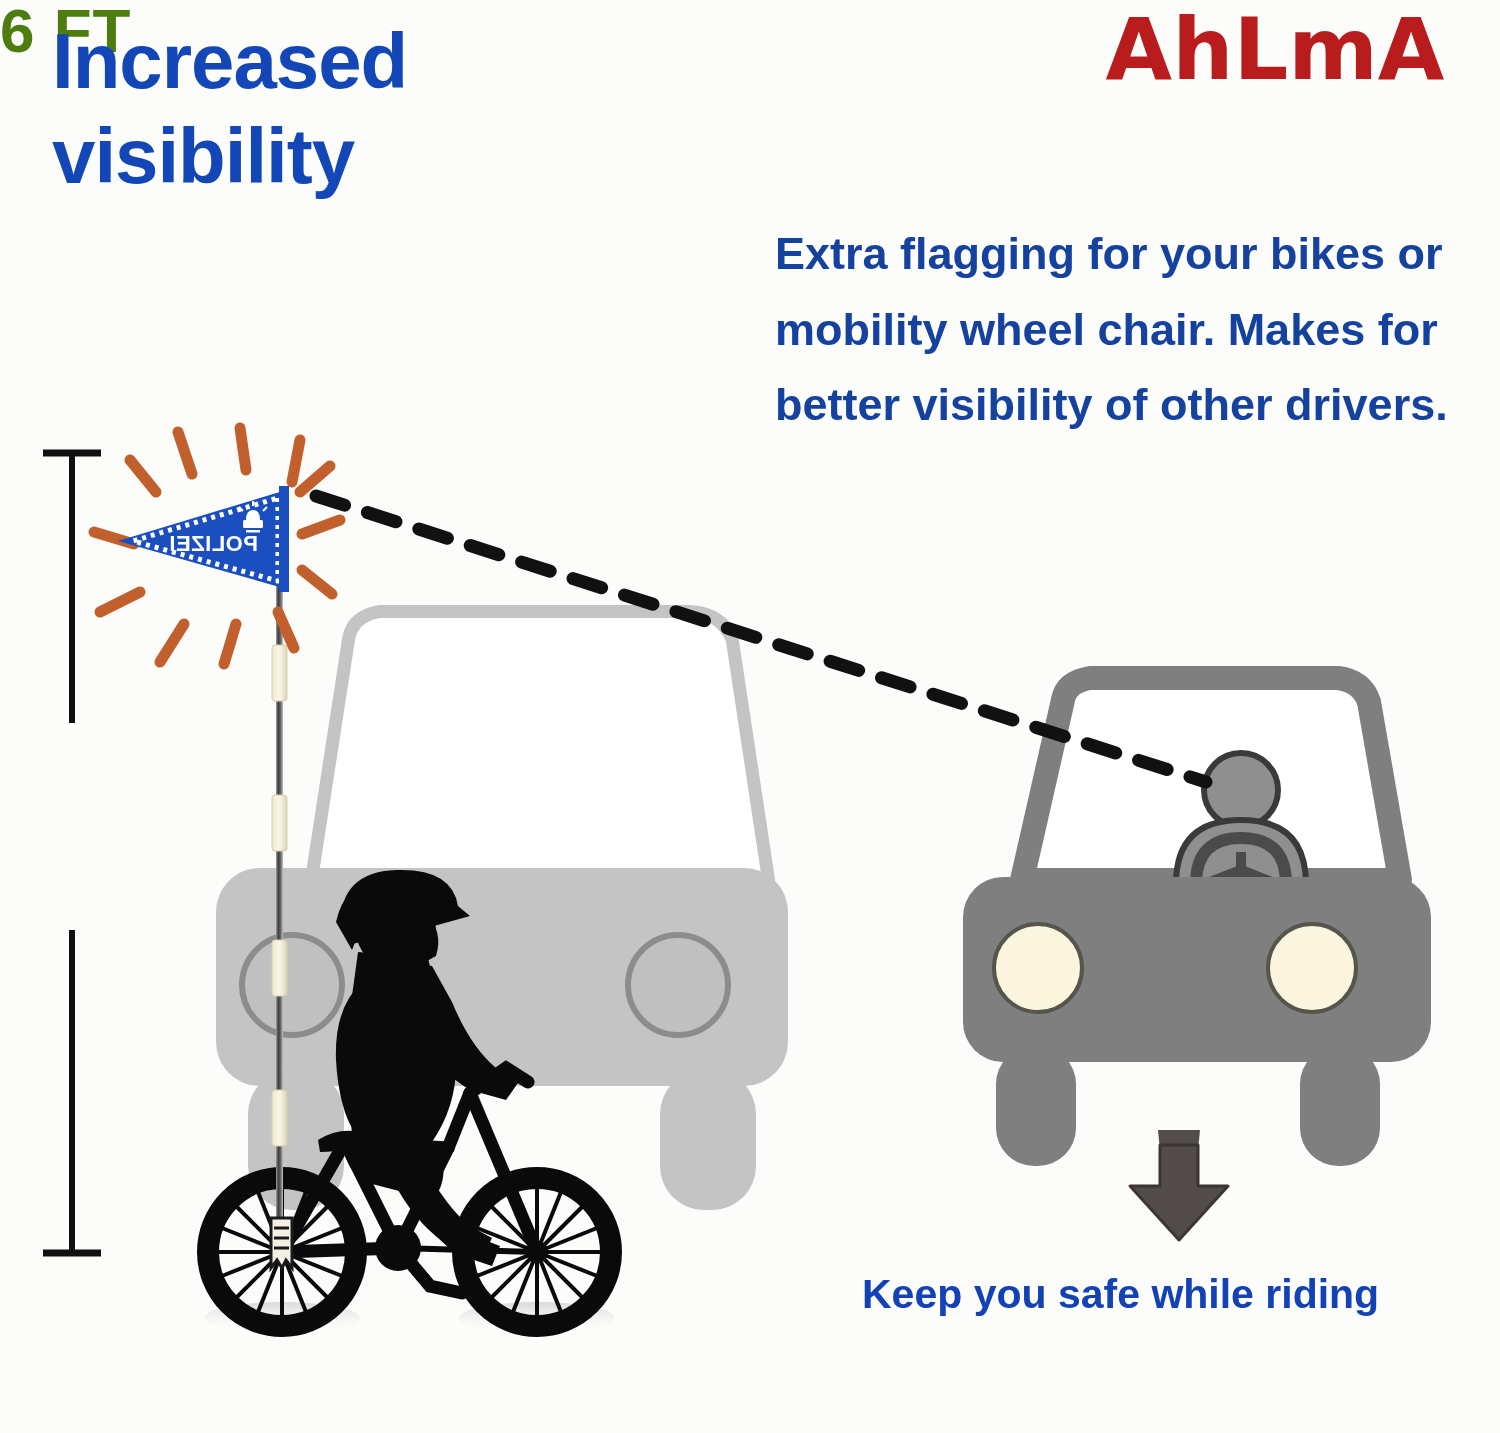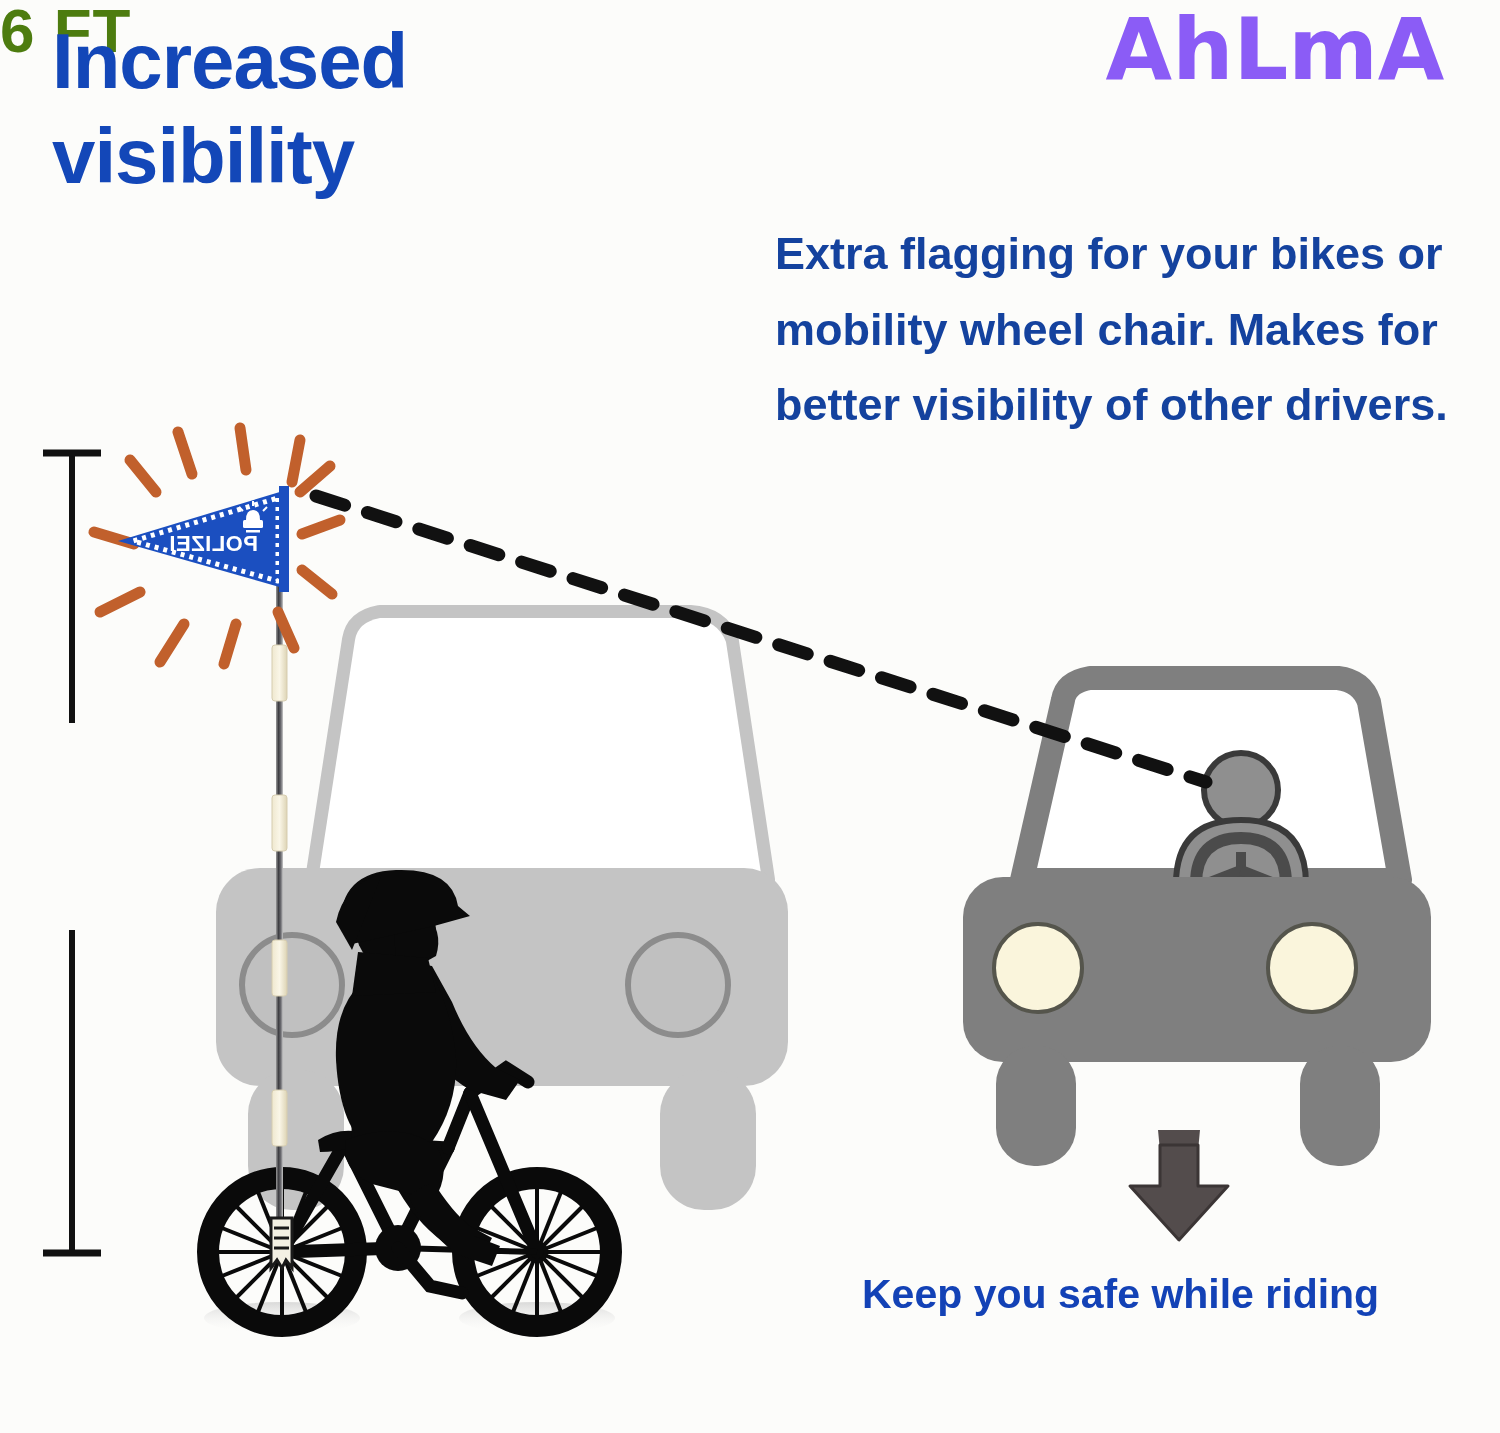--- a/index.html
+++ b/index.html
@@ -14,21 +14,21 @@
   .txt{position:absolute;color:#1846b4;}
   #headline{
     left:52px;top:14px;width:640px;
     font-size:78px;font-weight:700;line-height:1.22;
     letter-spacing:-1px;
     color:#1347b8;
   }
   #brand{
     left:1060px;top:6px;width:430px;
     font-size:86px;font-weight:700;line-height:1;
-    color:#8b5cf6;
+    color:#b91c1c;
     text-align:center;
     font-family:"DejaVu Sans",sans-serif;
   }
   #desc{
     left:775px;top:216px;width:705px;
     font-size:45px;font-weight:700;line-height:1.68;
     color:#14429e;
     font-family:"Liberation Sans",sans-serif;
   }
   #caption{

